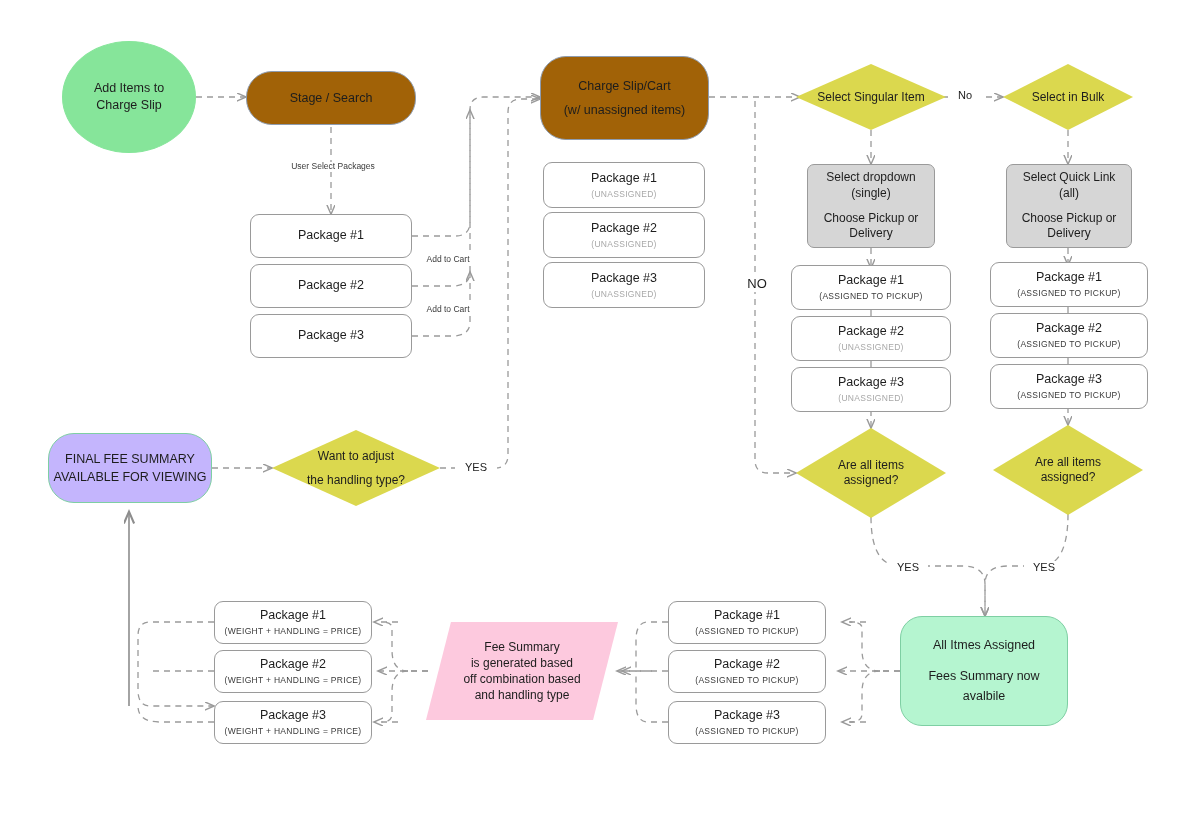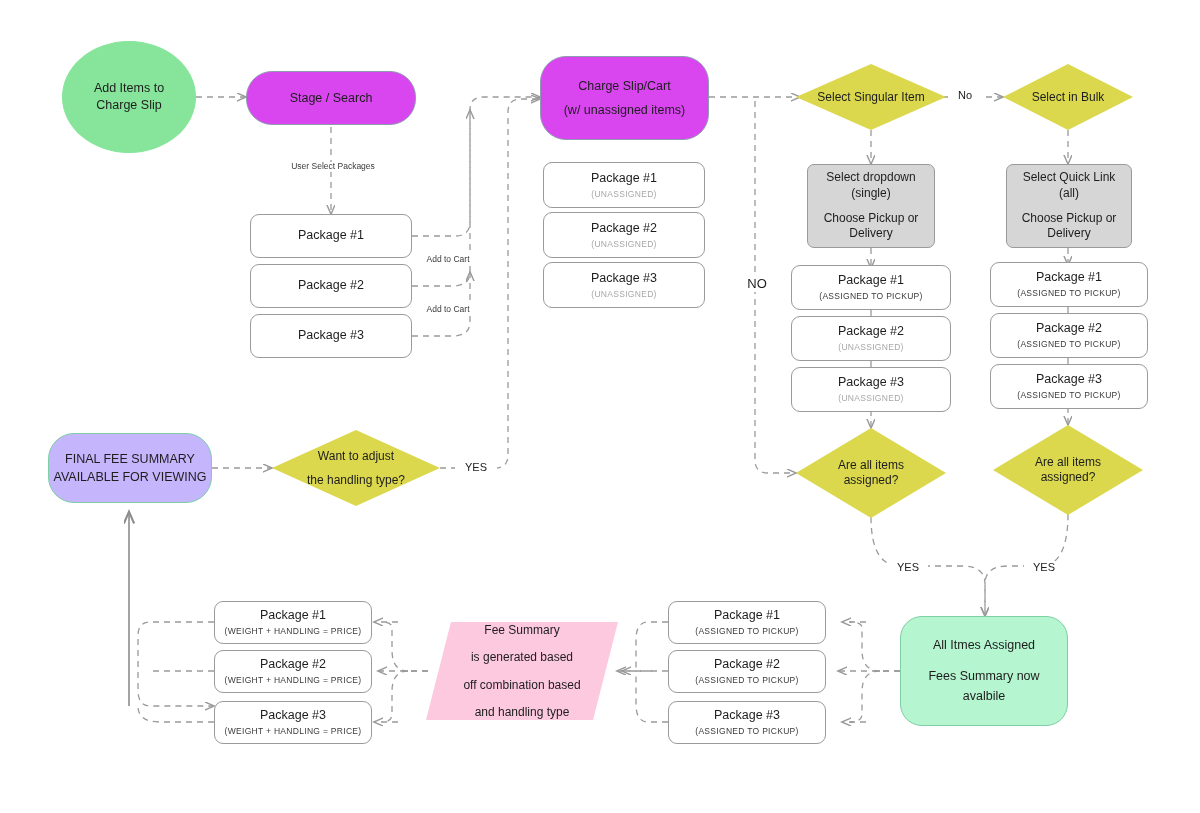--- a/index.html
+++ b/index.html
@@ -9,36 +9,36 @@
   svg#wires{position:absolute;left:0;top:0;width:1200px;height:813px;pointer-events:none;}
   .node{position:absolute;box-sizing:border-box;display:flex;flex-direction:column;
         align-items:center;justify-content:center;text-align:center;z-index:2;}
   .lbl{position:absolute;z-index:3;text-align:center;color:#1d1d1d;
        background:#fff;padding:0 2px;line-height:1.15;}
 
   
   .circle{border-radius:50%;background:#86e59a;border:1px solid #86e59a;
           font-size:12.5px;line-height:1.35;}
   .stadium{border-radius:26px;border:1px solid #8e9cb0;font-size:12.5px;line-height:1.45;}
-  .stadium.blue{background:#d946ef;}
+  .stadium.blue{background:#a16207;}
   .stadium.mint{background:#c4b5fd;border-color:#7ecfa3;}
   .rrect{border-radius:9px;background:#b5f5d0;border:1px solid #7ecfa3;
          font-size:12.5px;line-height:1.55;}
   .pkg{border-radius:9px;background:#ffffff;border:1px solid #9a9a9a;
        font-size:12.5px;line-height:1.25;}
   .pkg .sub{font-size:8.5px;letter-spacing:.3px;margin-top:2px;}
   .pkg .sub.dim{color:#a8a8a8;}
   .pkg .sub.dark{color:#3a3a3a;}
   .process{border-radius:7px;background:#d6d6d6;border:1px solid #9a9a9a;
            font-size:12px;line-height:1.3;}
   .process .gap{height:9px;}
   .diamond{font-size:12px;line-height:1.25;background:transparent;border:0;align-items:center;}
   .diamond .dshape{position:absolute;inset:0;background:#dbd84e;
         clip-path:polygon(50% 0,100% 50%,50% 100%,0 50%);z-index:-1;}
-  .para{font-size:12px;line-height:1.35;justify-content:space-between;}
+  .para{font-size:12px;line-height:1.35;}
   .para .pshape{position:absolute;inset:0;background:#fdc9de;
         clip-path:polygon(13% 0,100% 0,87% 100%,0 100%);z-index:-1;}
   .edge-lbl{font-size:11px;}
   .edge-lbl.small{font-size:8.5px;color:#3a3a3a;}
   .edge-lbl.big{font-size:13px;}
 </style>
 </head>
 <body>
 
 <div id="canvas">

